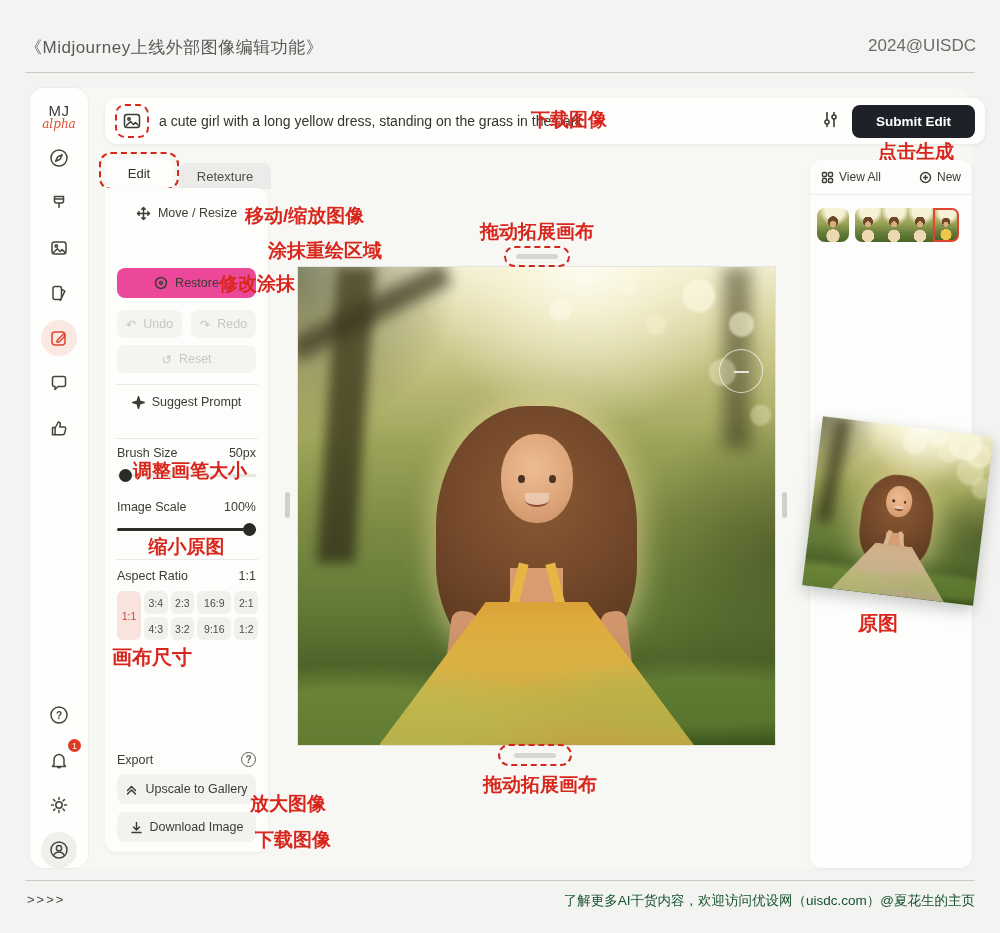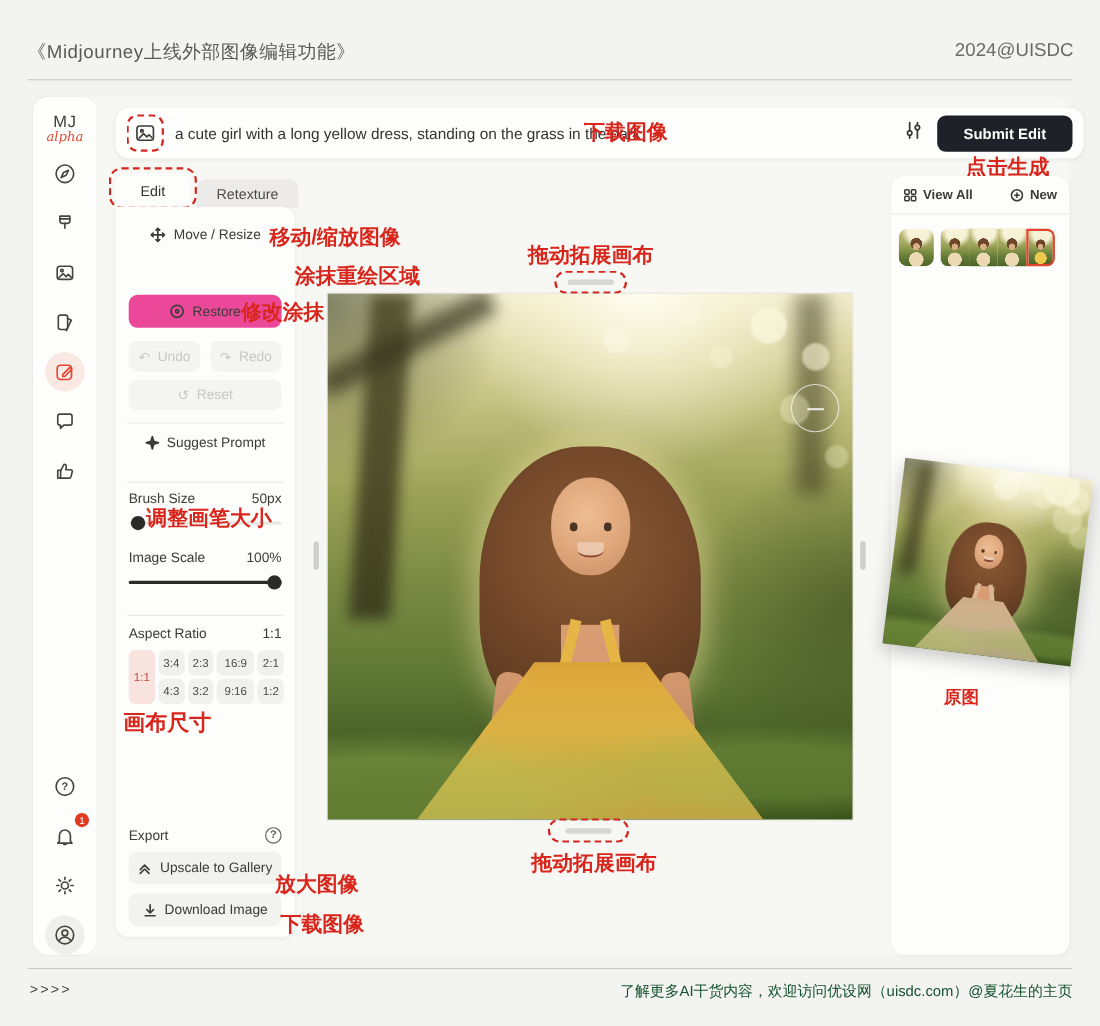--- a/index.html
+++ b/index.html
@@ -145,21 +145,21 @@
   .park-scene.original .dress { background:linear-gradient(180deg,#cbab84 0%,#dcc09a 50%,#e3cba6 100%); }
   .park-scene.original .strap { background:#d6b78f; }
 
   #brush-cursor { left:719px; top:349px; width:44px; height:44px; border-radius:50%;
                   border:1.5px solid rgba(255,255,255,.7); background:rgba(140,140,100,.18); }
   #brush-cursor::after { content:""; position:absolute; left:14px; top:21px; width:15px; height:2px;
                          background:rgba(255,255,255,.8); }
 
   
   #right-panel { left:810px; top:160px; width:162px; height:708px; background:#fdfdfc; border-radius:12px;
-                 box-shadow:0 1px 4px rgba(0,0,0,.05);font-weight:bold; }
+                 box-shadow:0 1px 4px rgba(0,0,0,.05); }
   #rp-header { position:absolute; left:0; right:0; top:0; height:34px; display:flex; align-items:center;
                justify-content:space-between; padding:0 11px; font-size:12px; color:#3b3b37; }
   #rp-header .rp-item { display:flex; align-items:center; gap:5px; }
   #rp-header svg { stroke:#3b3b37; stroke-width:1.4; fill:none; }
   #rp-div { position:absolute; left:0; right:0; top:34px; height:1px; background:#ececea; }
   .thumb { position:absolute; top:48px; height:34px; overflow:hidden;
            background:
              radial-gradient(circle at 50% 48%, #d8ae84 0 13%, transparent 14%),
              radial-gradient(circle at 50% 40%, #6e4628 0 20%, transparent 21%),
              radial-gradient(circle at 50% 82%, #ecd9b4 0 20%, transparent 21%),
@@ -335,20 +335,21 @@
   <div class="ann" style="left:28px; top:270px">调整画笔大小</div>
 
   <div class="row-label" id="scale-row">
     <span>Image Scale</span>
     <span>100%</span>
   </div>
   <div class="slider" id="scale-slider">
     <div class="track"></div>
     <div class="thumb"></div>
   </div>
+  <div class="ann ann-in" style="top:346px">缩小原图</div>
   <div class="pdiv" style="top:371px"></div>
 
   <div class="row-label" id="aspect-row">
     <span>Aspect Ratio</span>
     <span>1:1</span>
   </div>
   <div id="ratio-grid">
     <div class="ratio-cell sel">1:1</div>
     <div class="ratio-cell">3:4</div>
     <div class="ratio-cell">2:3</div>
@@ -453,17 +454,17 @@
     <div class="eye l"></div>
       <div class="eye r"></div>
       <div class="mouth"></div>
   </div>
   <div class="chest"></div>
   <div class="strap l"></div>
   <div class="strap r"></div>
   <div class="dress"></div>
   <div class="grass"></div>
 </div>
-<div class="ann" style="left:858px; top:624px; font-size:16px">原图</div>
+<div class="ann" style="left:858px; top:610px; font-size:20px">原图</div>
 
 <div class="abs hline" id="hline-bot"></div>
 <div class="abs" id="ftr-left">&gt;&gt;&gt;&gt;</div>
 <div class="abs" id="ftr-right">了解更多AI干货内容，欢迎访问优设网（uisdc.com）@夏花生的主页</div>
 
 </body></html>

